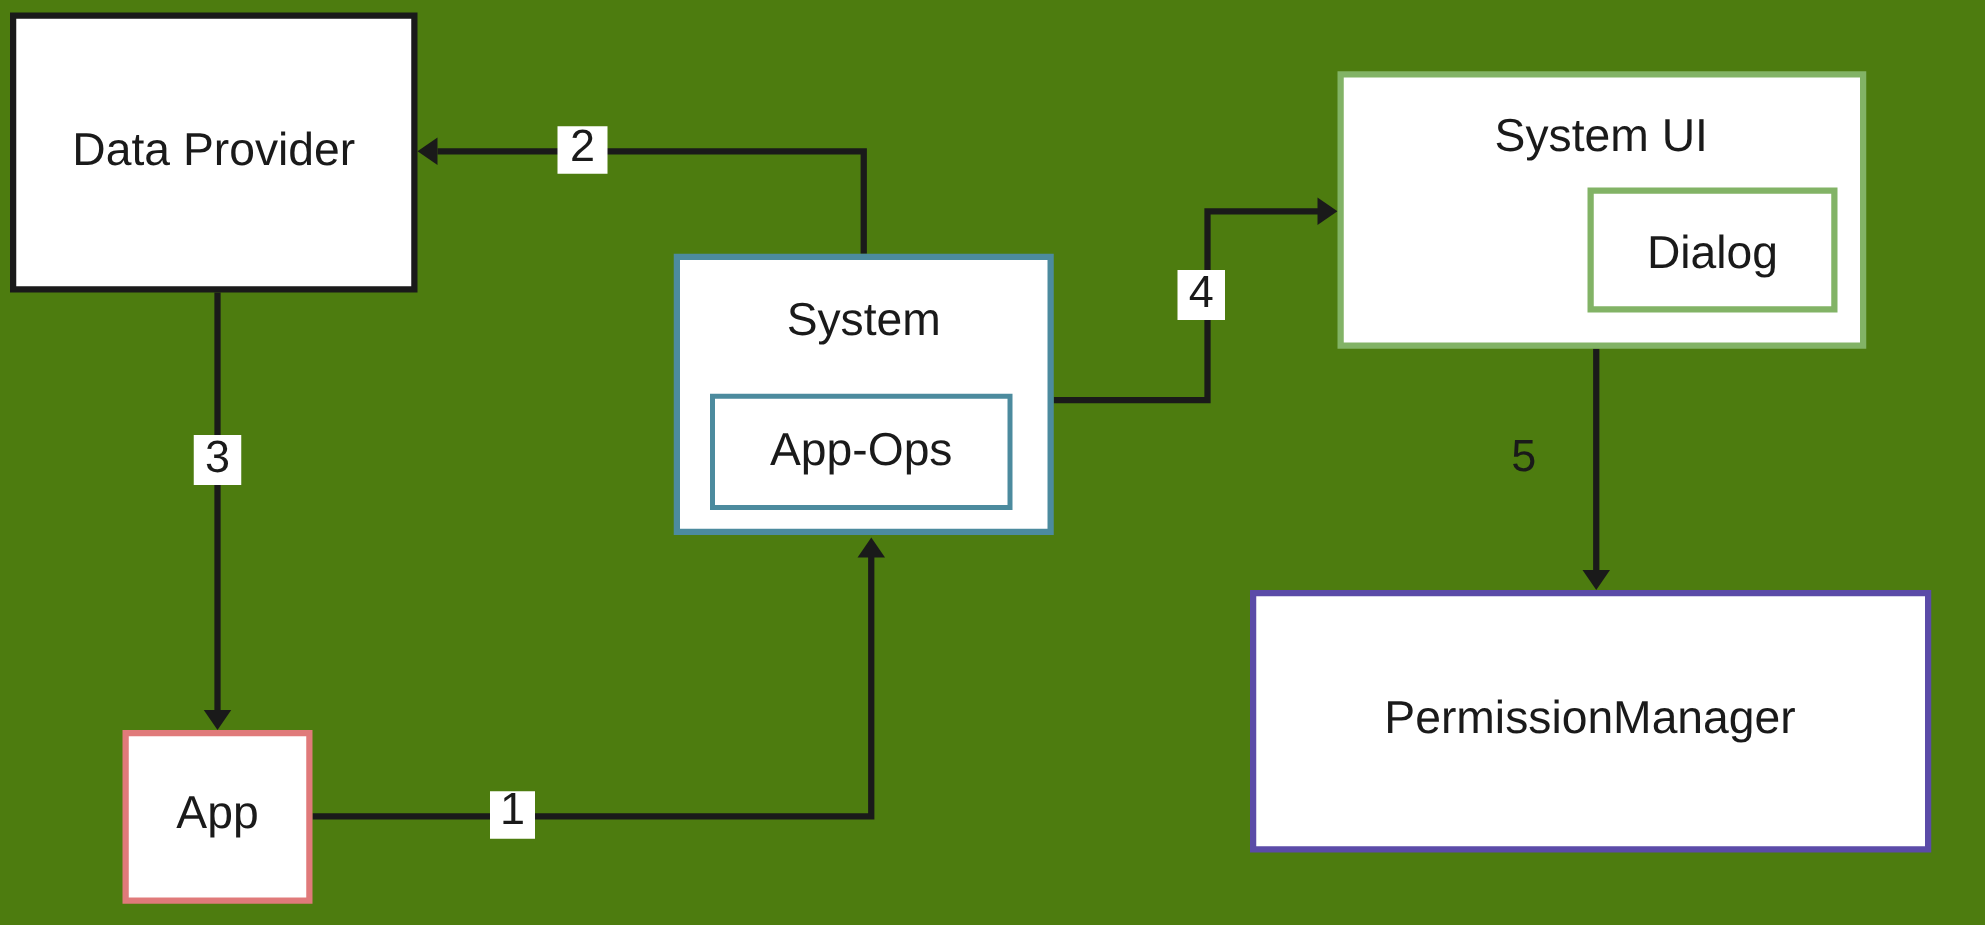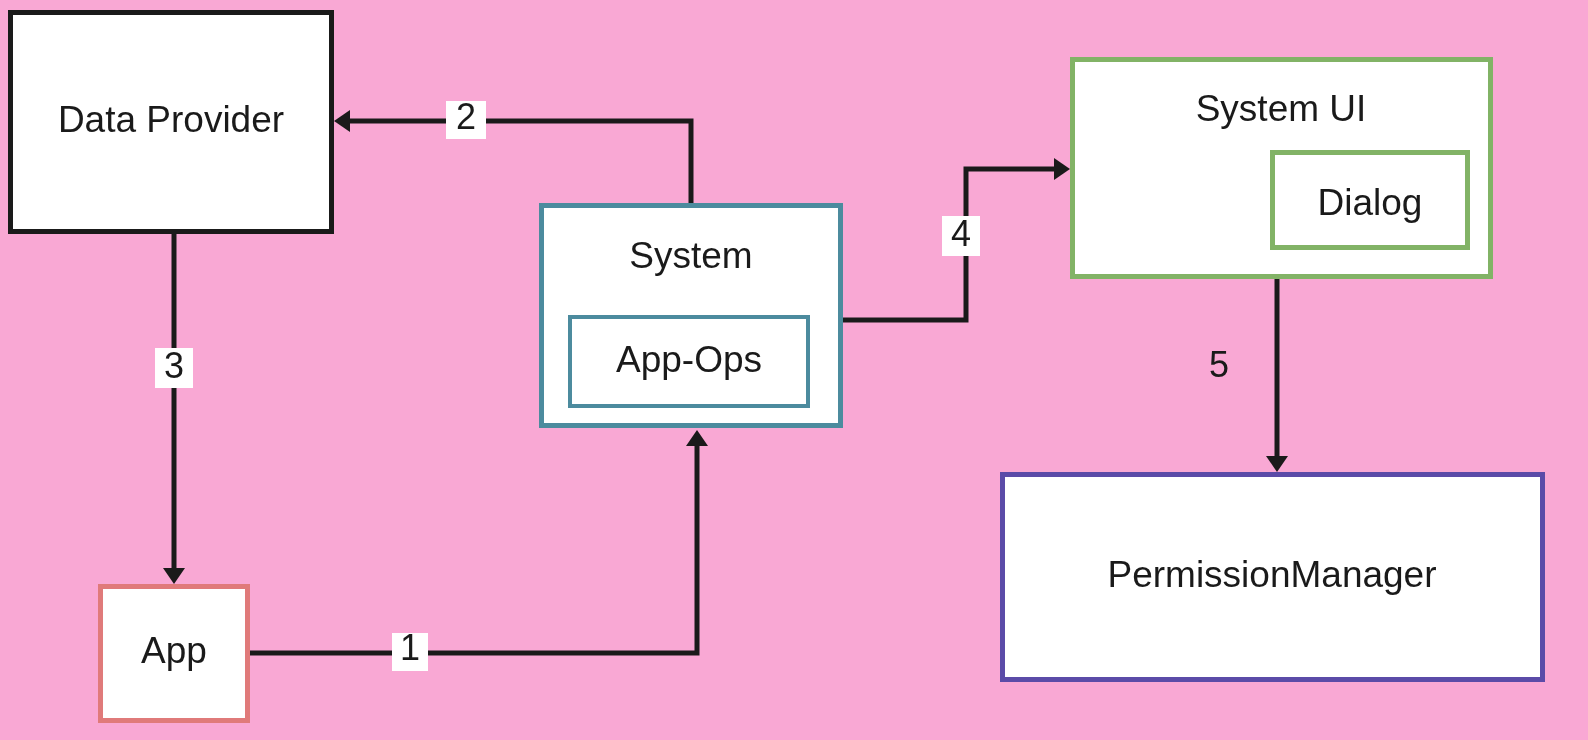--- a/index.html
+++ b/index.html
@@ -7,21 +7,21 @@
     padding: 0;
     background: #ffffff;
   }
   body {
     font-family: "Liberation Sans", sans-serif;
   }
   #canvas {
     position: relative;
     width: 1588px;
     height: 740px;
-    background: #f9a8d4;
+    background: #4d7c0f;
     overflow: hidden;
   }
   #diagram-svg {
     position: absolute;
     left: 0;
     top: 0;
     width: 1588px;
     height: 740px;
   }
   .node-label {

